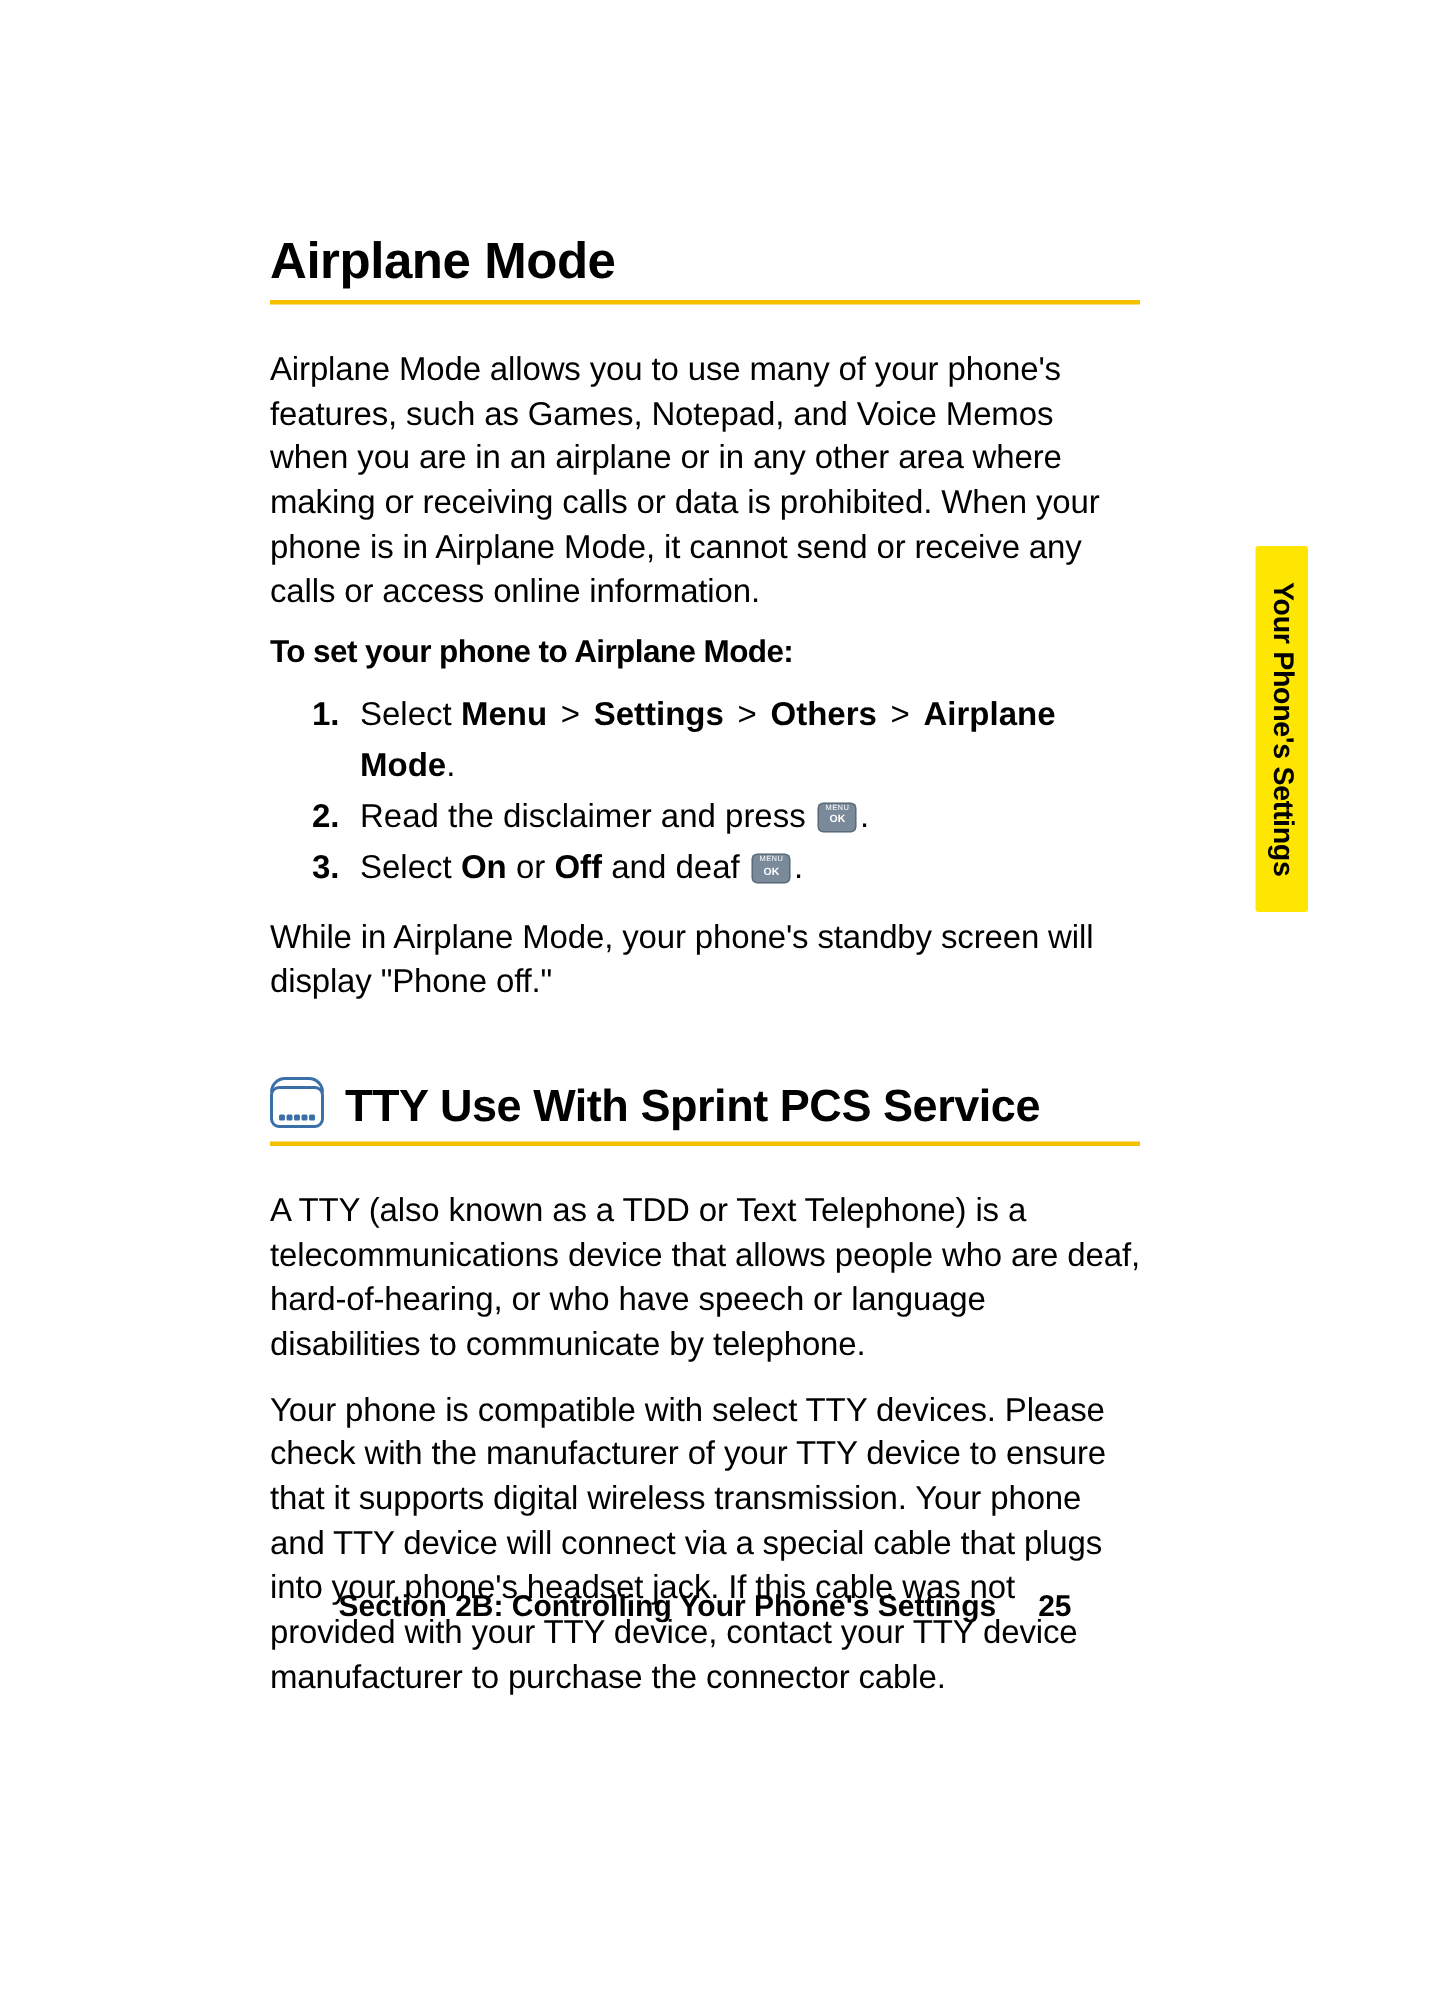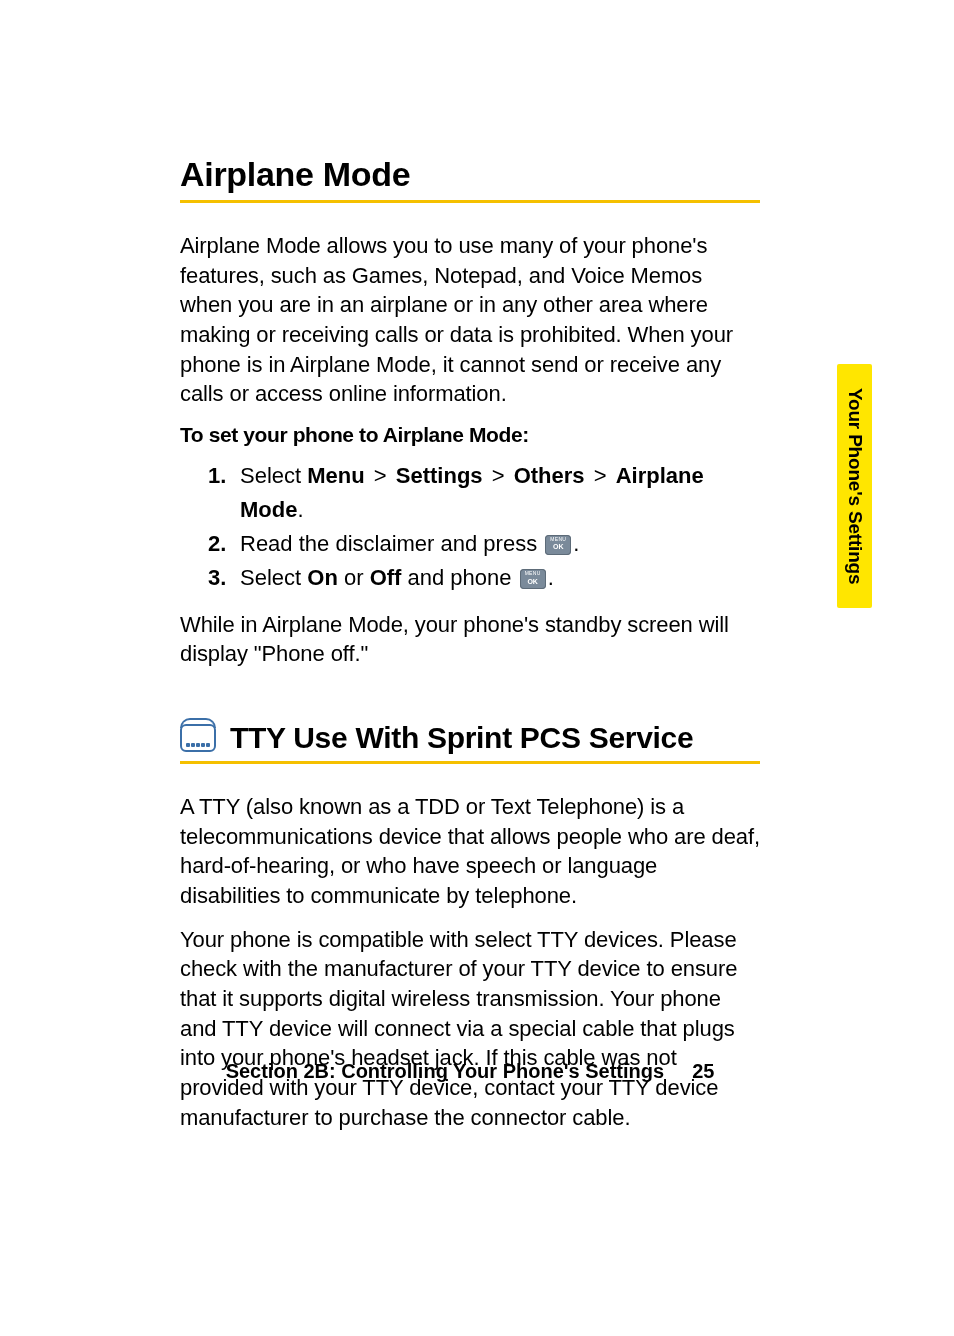--- a/index.html
+++ b/index.html
@@ -192,21 +192,21 @@
       <li>
         <span class="num">1.</span>
         <span>Select </span><span class="b">Menu</span><span class="sep"> &gt; </span><span class="b">Settings</span><span class="sep"> &gt; </span><span class="b">Others</span><span class="sep"> &gt; </span><span class="b">Airplane Mode</span><span>.</span>
       </li>
       <li>
         <span class="num">2.</span>
         <span>Read the disclaimer and press </span><span class="key"></span><span>.</span>
       </li>
       <li>
         <span class="num">3.</span>
-        <span>Select </span><span class="b">On</span><span> or </span><span class="b">Off</span><span> and phone </span><span class="key"></span><span>.</span>
+        <span>Select </span><span class="b">On</span><span> or </span><span class="b">Off</span><span> and deaf </span><span class="key"></span><span>.</span>
       </li>
     </ol>
 
     <p class="body">While in Airplane Mode, your phone's standby screen will display "Phone off."</p>
 
     <div class="h2-row">
       <div class="tty-icon">
         <div class="dots">
             <i></i>
             <i></i>

